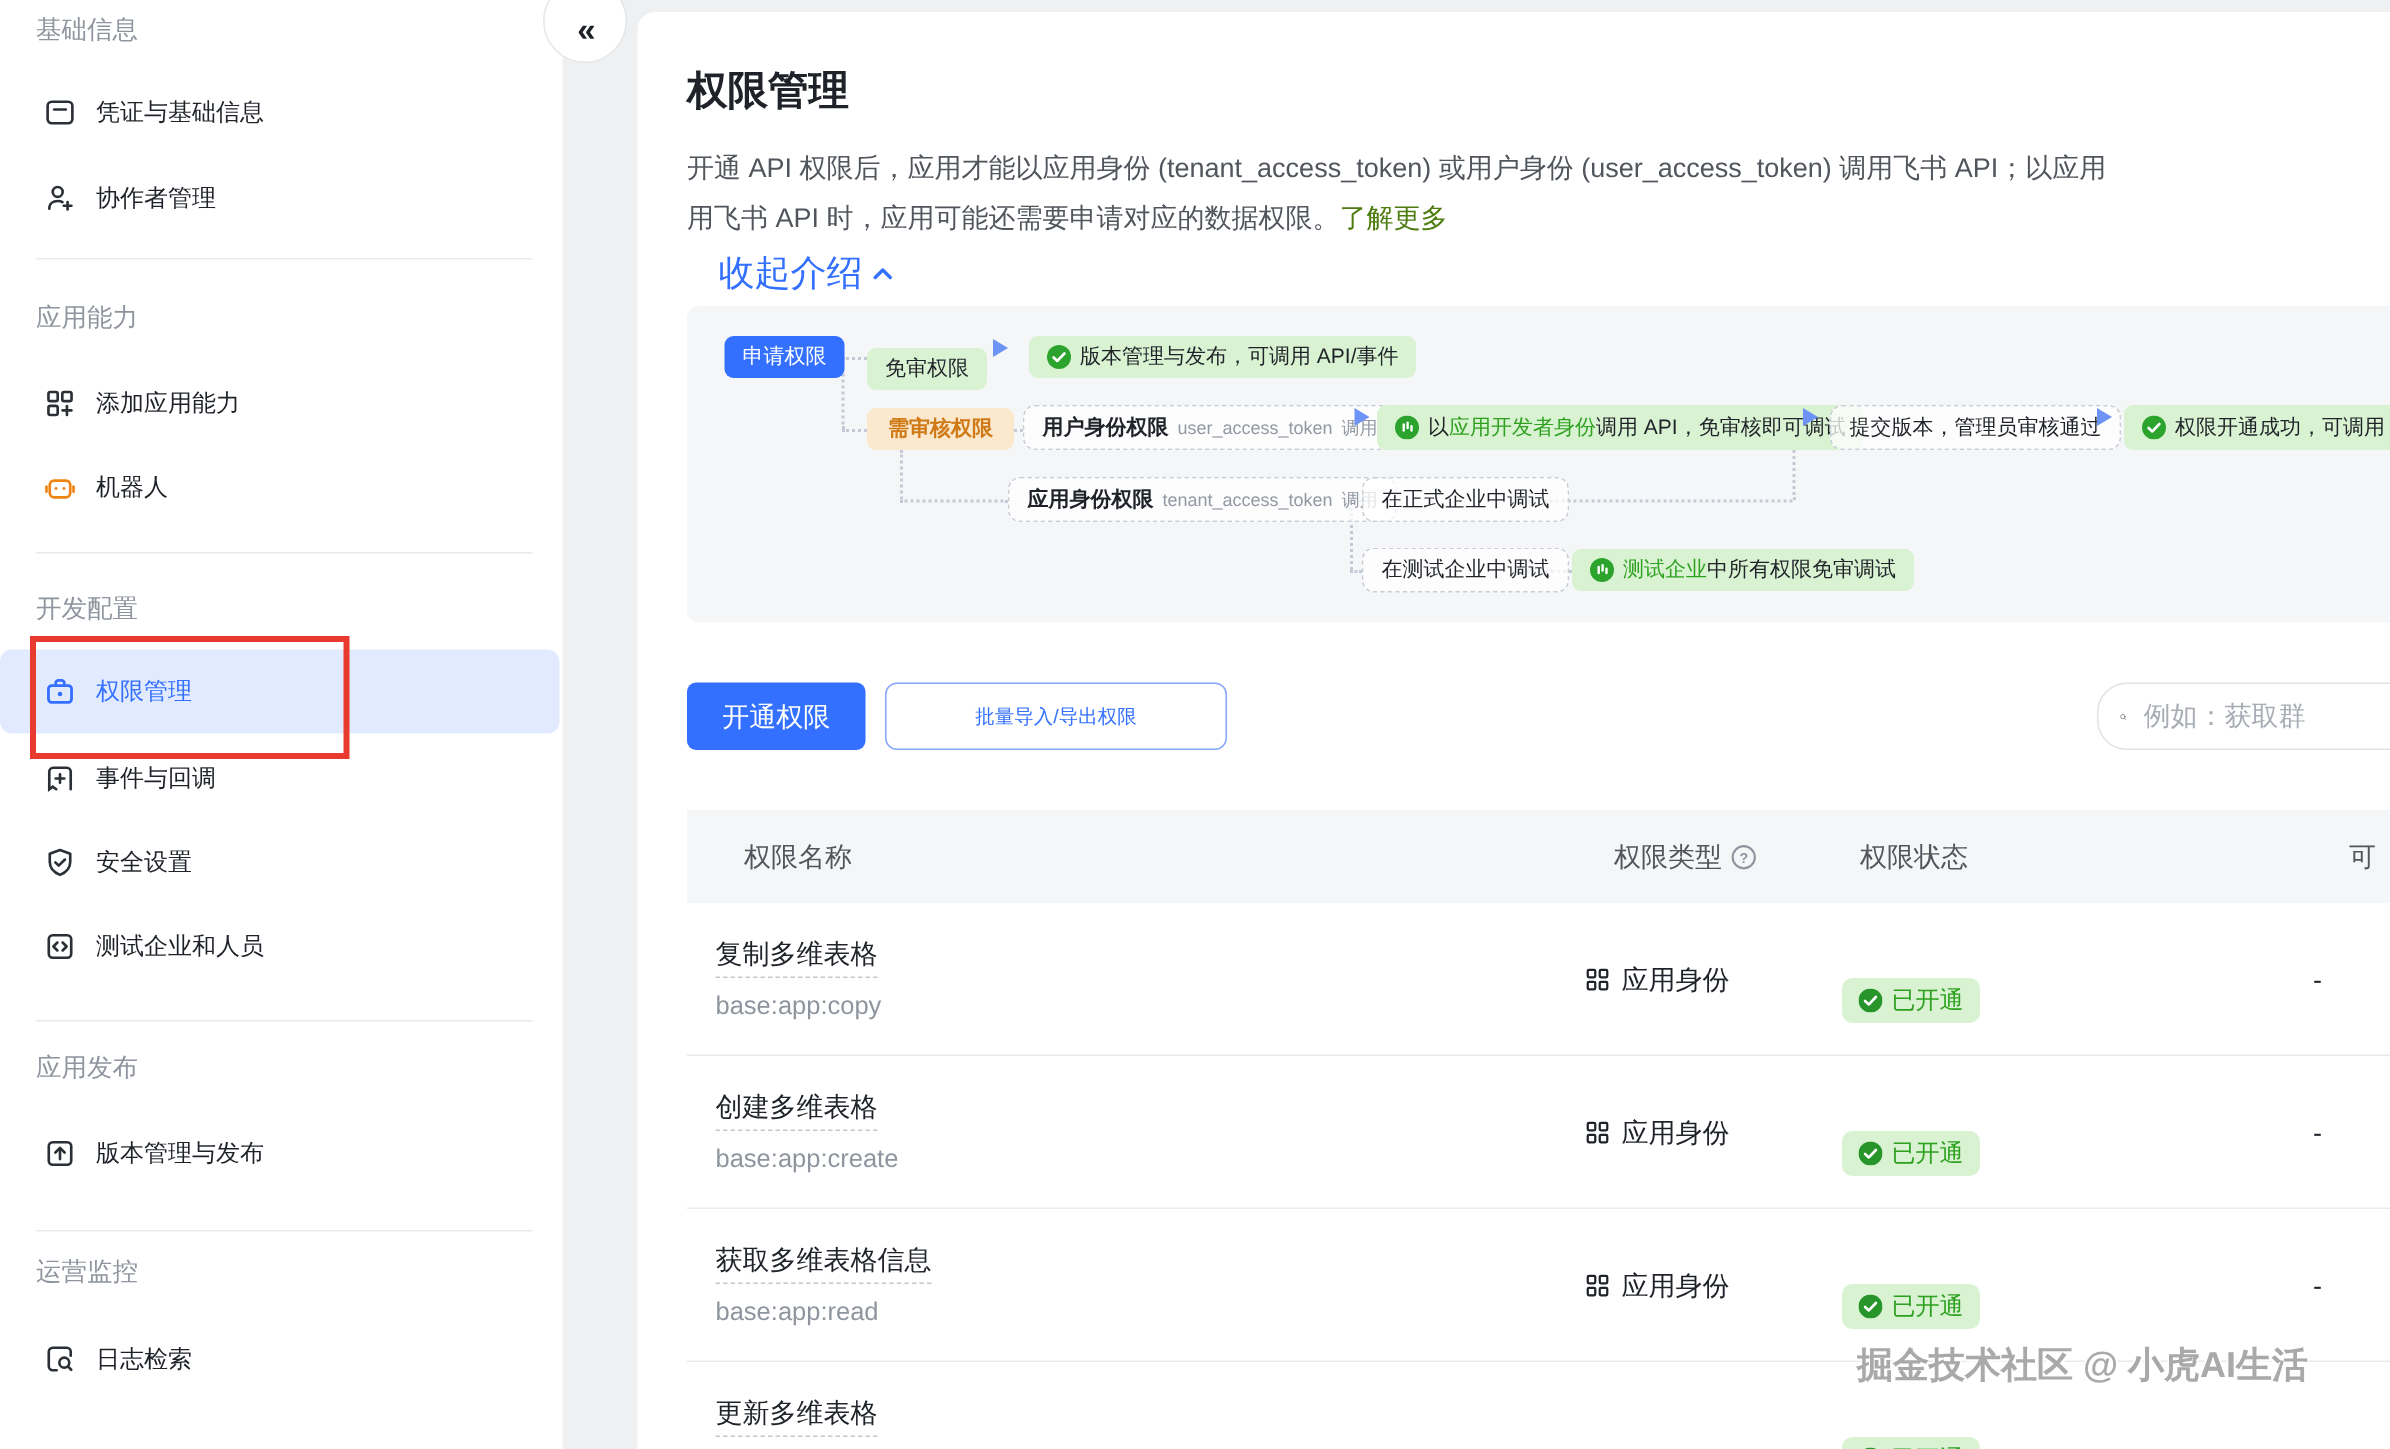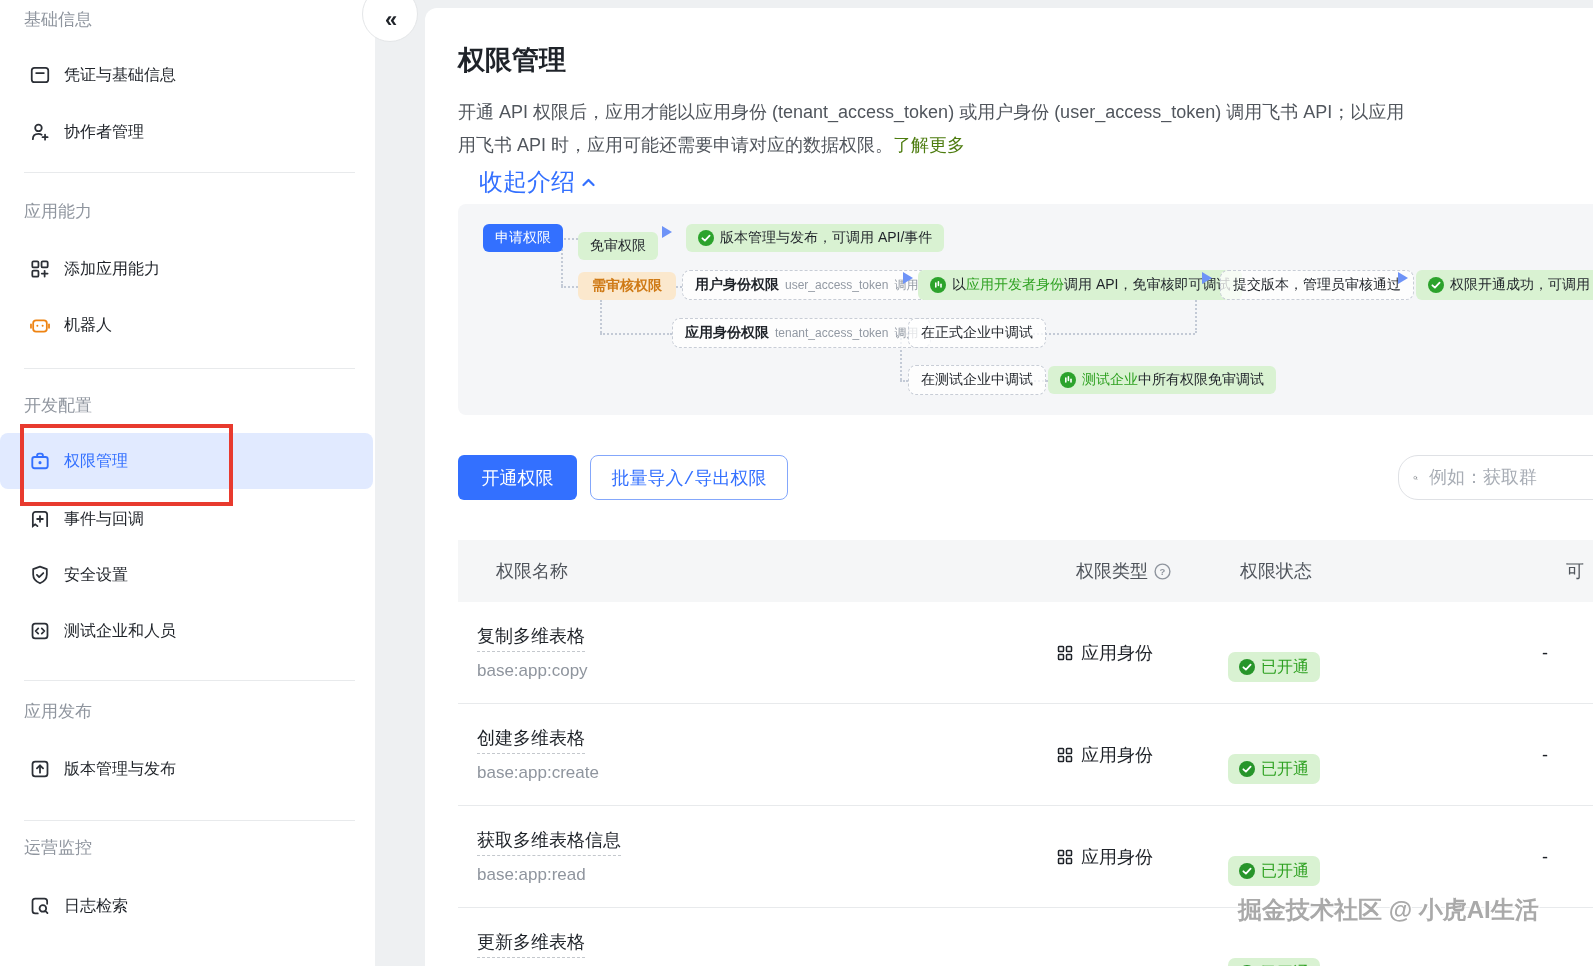--- a/index.html
+++ b/index.html
@@ -41,22 +41,22 @@
   .dash-box .b{font-size:14px;font-weight:600;color:#1f2329;}
   .dash-box .g{font-size:12px;color:#9299a3;}
   .hl-green{color:#2ea121;}
   .arrow-r{position:absolute;width:0;height:0;border-top:6px solid transparent;border-bottom:6px solid transparent;border-left:10px solid #6e93f7;}
   .dot-h{position:absolute;height:0;border-top:2px dotted #c3cad6;}
   .dot-v{position:absolute;width:0;border-left:2px dotted #c3cad6;}
 
   
   .btn-primary{position:absolute;left:33px;top:447px;width:119px;height:45px;background:#3370ff;border:none;
     border-radius:6px;color:#fff;font-size:18px;cursor:pointer;font-family:inherit;}
-  .btn-outline{position:absolute;left:165px;top:447px;width:198px;height:45px;background:#fff;
-    border:1px solid #84a7fb;border-radius:8px;color:#3370ff;font-size:18px;cursor:pointer;font-family:Liberation Mono, monospace;}
+  .btn-outline{position:absolute;left:165px;top:447px;width:228px;height:45px;background:#fff;
+    border:1px solid #84a7fb;border-radius:8px;color:#3370ff;font-size:13px;cursor:pointer;font-family:Liberation Sans, sans-serif;}
   .search{position:absolute;left:973px;top:447px;width:280px;height:45px;background:#fff;
     border:1px solid #dfe1e5;border-radius:20px;display:flex;align-items:center;padding:0 14px;gap:9px;}
   .search input{border:none;outline:none;flex:1;font-size:18px;color:#1f2329;font-family:inherit;background:transparent;}
   .search input::placeholder{color:#a8adb5;}
 
   
   .thead{position:absolute;left:33px;top:532px;width:1310px;height:62px;background:#f5f6f7;}
   .thead .th{position:absolute;top:0;height:62px;display:flex;align-items:center;font-size:18px;color:#51565d;gap:6px;margin-left:19px;}
   .trow{position:absolute;left:33px;width:1310px;height:102px;border-bottom:1px solid #e8eaec;}
   .cell-name{position:absolute;left:19px;top:22px;}

